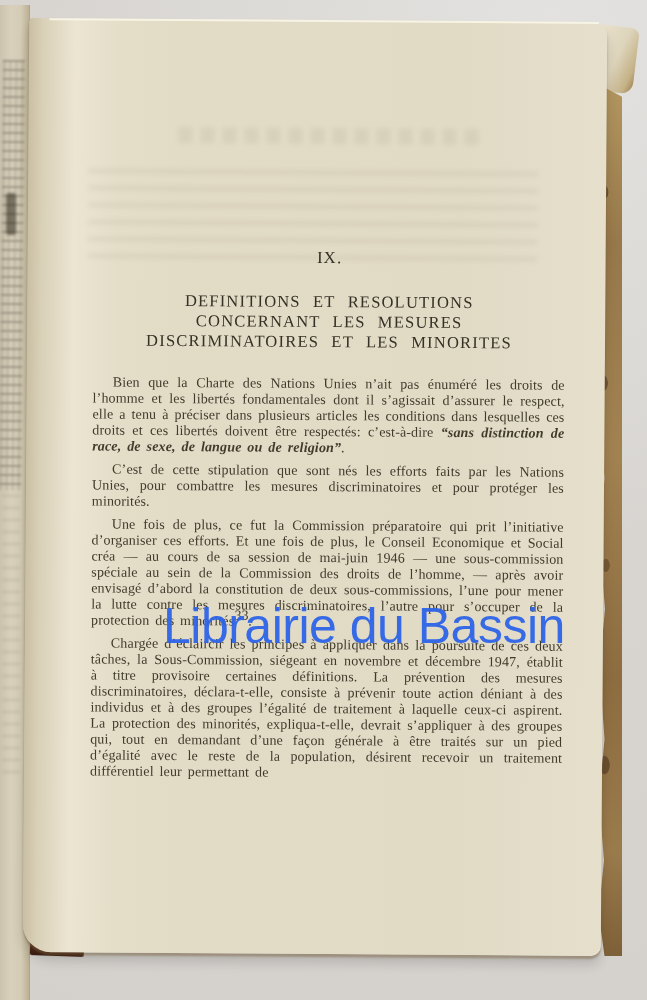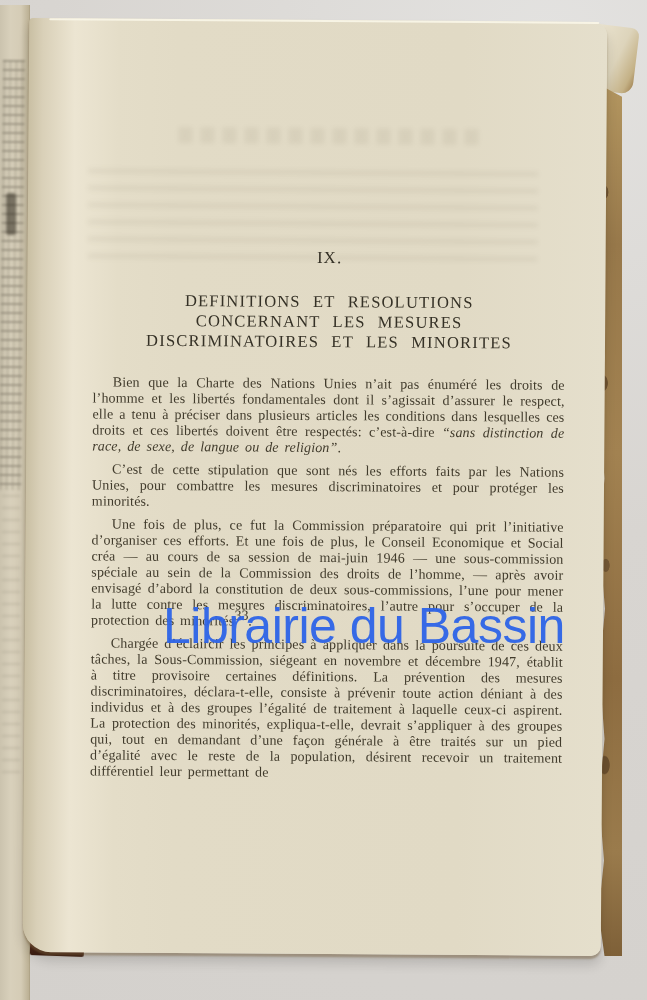--- a/index.html
+++ b/index.html
@@ -60,21 +60,21 @@
   .chapter-title{
     margin-top:24px;text-align:center;font-size:16.5px;line-height:20px;
     letter-spacing:1.2px;word-spacing:7px;color:#353126;
   }
   .body-copy{margin-top:24px;}
   .body-copy p{
     margin:0;font-size:14px;line-height:16px;text-align:justify;
     text-indent:20px;word-spacing:2.2px;letter-spacing:.15px;color:#413b2c;
   }
   .body-copy p + p{margin-top:7px;}
-  .body-copy .italic{font-style:italic;}
+  .body-copy .italic{font-style:italic;font-weight:bold;}
   .body-copy sup{font-size:14px;line-height:0;vertical-align:super;letter-spacing:0;}
   
   .fore-edge{
     position:absolute;left:597px;top:88px;width:25px;height:868px;
     background:
       radial-gradient(6px 10px at 30% 12%, #6d5230 0 60%, transparent 70%),
       radial-gradient(7px 12px at 25% 34%, #6d5230 0 60%, transparent 70%),
       radial-gradient(6px 10px at 35% 55%, #745835 0 60%, transparent 70%),
       radial-gradient(8px 14px at 30% 78%, #6a4f2e 0 60%, transparent 70%),
       linear-gradient(180deg,#b2955f 0%,#97784a 18%,#a28251 42%,#8d6c40 68%,#9a7b4c 88%,#7e6038 100%);

